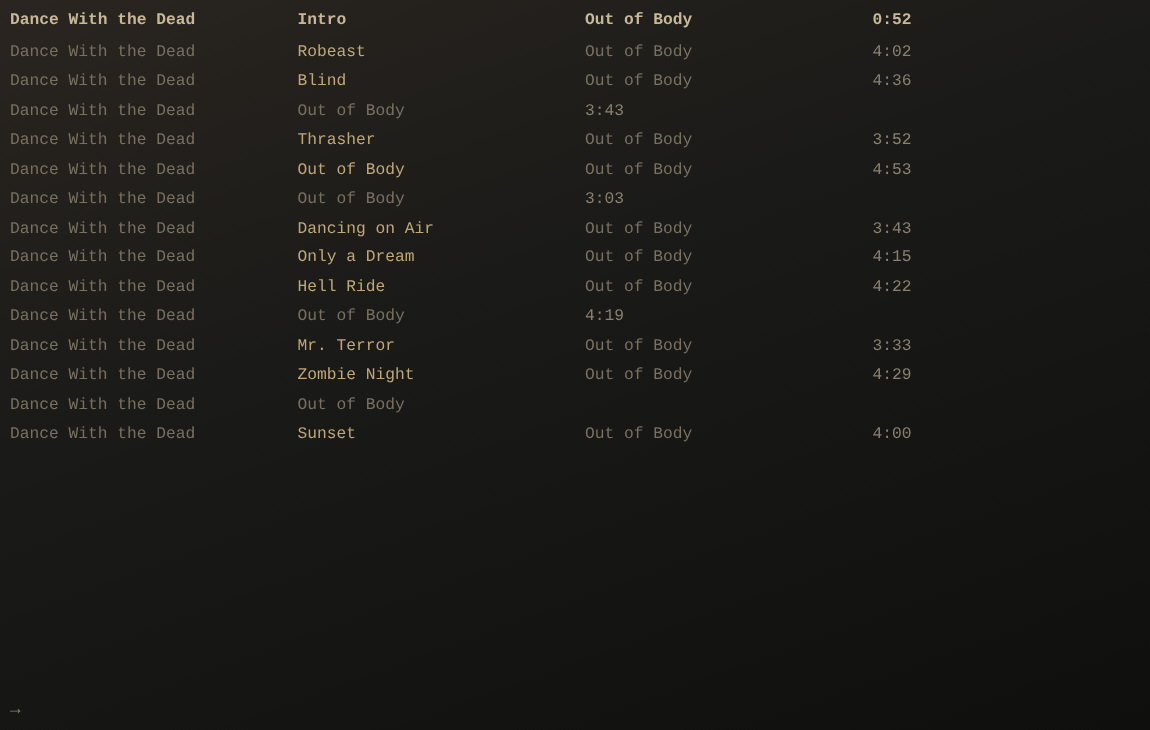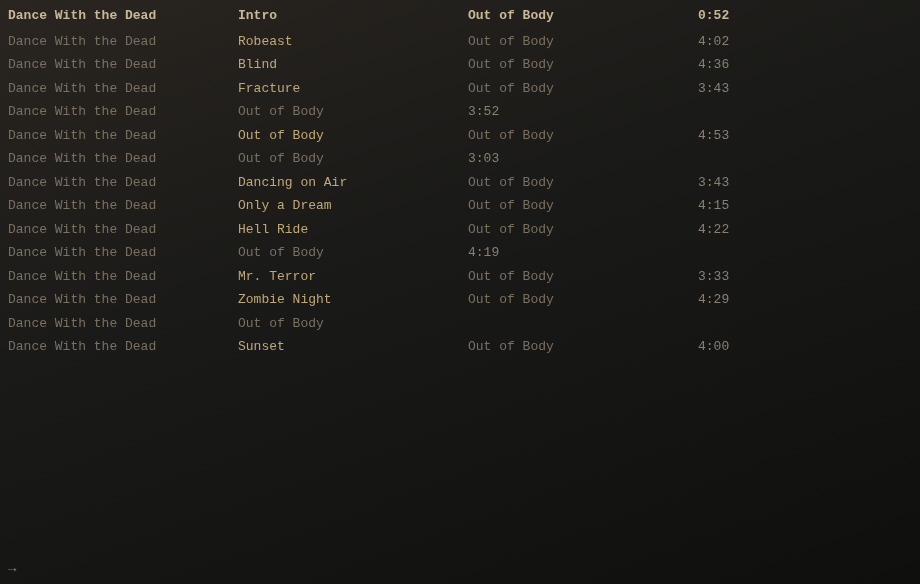--- a/index.html
+++ b/index.html
@@ -86,26 +86,26 @@
         <span class="col-duration">4:02</span>
       </div>
       <div class="track-row">
         <span class="col-artist">Dance With the Dead</span>
         <span class="col-title">Blind</span>
         <span class="col-album">Out of Body</span>
         <span class="col-duration">4:36</span>
       </div>
       <div class="track-row">
         <span class="col-artist">Dance With the Dead</span>
-        <span class="col-title">Fracture</span>
         <span class="col-album">Out of Body</span>
         <span class="col-duration">3:43</span>
       </div>
       <div class="track-row">
         <span class="col-artist">Dance With the Dead</span>
+        <span class="col-title">Thrasher</span>
         <span class="col-album">Out of Body</span>
         <span class="col-duration">3:52</span>
       </div>
       <div class="track-row">
         <span class="col-artist">Dance With the Dead</span>
         <span class="col-title">Out of Body</span>
         <span class="col-album">Out of Body</span>
         <span class="col-duration">4:53</span>
       </div>
       <div class="track-row">

